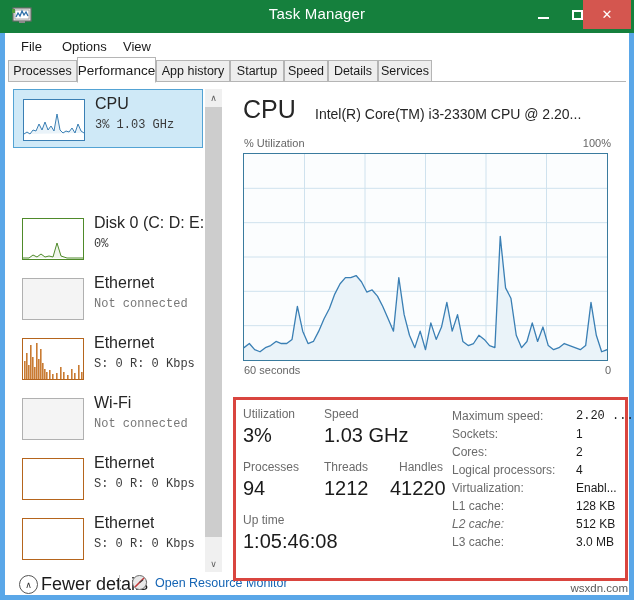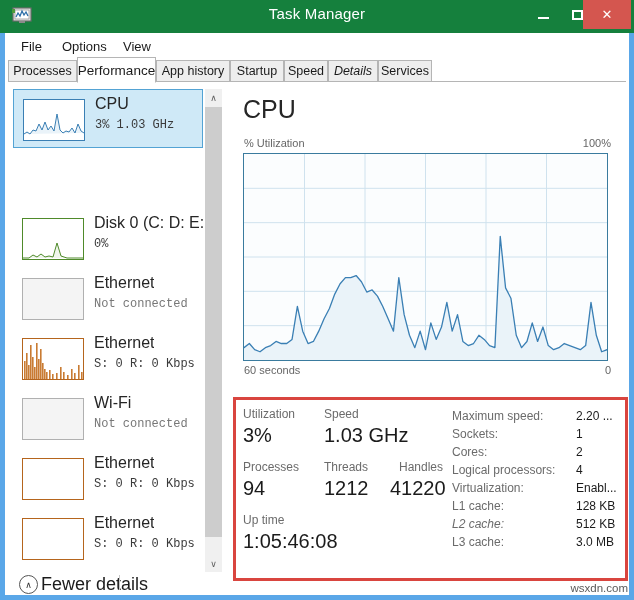--- a/index.html
+++ b/index.html
@@ -135,21 +135,21 @@
       <div class="menu-item m-options">Options</div>
       <div class="menu-item m-view">View</div>
     </div>
 
     <div class="tabstrip">
       <div class="tab" style="left:3px;width:69px;">Processes</div>
       <div class="tab active" style="left:72px;width:79px;">Performance</div>
       <div class="tab" style="left:151px;width:74px;">App history</div>
       <div class="tab" style="left:225px;width:54px;">Startup</div>
       <div class="tab" style="left:279px;width:44px;">Speed</div>
-      <div class="tab" style="left:323px;width:50px;font-style:italic;">Details</div>
+      <div class="tab" style="left:323px;width:50px;">Details</div>
       <div class="tab" style="left:373px;width:54px;">Services</div>
     </div>
     <div class="tabline"></div>
 
     <div class="sidebar">
 
       <div class="side-item selected" style="top:0px;">
         <div class="thumb" style="border:1px solid #3a7fb4;">
           <svg width="60" height="40" viewBox="0 0 60 40" preserveAspectRatio="none">
             <polyline points="0,34 3,32 6,34 9,30 12,31 15,24 18,30 21,22 24,30 27,26 30,31 33,14 36,30 39,33 42,31 45,32 48,28 51,33 54,24 57,31 60,33" fill="#eaf3f9" stroke="#3a7fb4" stroke-width="1"></polyline>
@@ -229,20 +229,21 @@
     </div>
 
     <div class="scrollbar">
       <div class="sb-arrow sb-up">∧</div>
       <div class="sb-thumb"></div>
       <div class="sb-arrow sb-down">∨</div>
     </div>
 
     <div class="main">
       <div class="cpu-title">CPU</div>
+      <div class="cpu-model">Intel(R) Core(TM) i3-2330M CPU @ 2.20...</div>
       <div class="axis-lbl axis-left">% Utilization</div>
       <div class="axis-lbl axis-right">100%</div>
 
       <div class="graph">
         <svg id="cpu-chart" width="363" height="206" viewBox="0 0 363 206" preserveAspectRatio="none">
             <line x1="0" y1="34.333333333333336" x2="363" y2="34.333333333333336" stroke="#cfe2ee" stroke-width="1"></line>
             <line x1="0" y1="68.66666666666667" x2="363" y2="68.66666666666667" stroke="#cfe2ee" stroke-width="1"></line>
             <line x1="0" y1="103" x2="363" y2="103" stroke="#cfe2ee" stroke-width="1"></line>
             <line x1="0" y1="137.33333333333334" x2="363" y2="137.33333333333334" stroke="#cfe2ee" stroke-width="1"></line>
             <line x1="0" y1="171.66666666666666" x2="363" y2="171.66666666666666" stroke="#cfe2ee" stroke-width="1"></line>
@@ -272,21 +273,21 @@
       <div class="st-val" style="left:0px;top:70px;">94</div>
       <div class="st-lbl" style="left:81px;top:53px;">Threads</div>
       <div class="st-val" style="left:81px;top:70px;">1212</div>
       <div class="st-lbl" style="left:156px;top:53px;">Handles</div>
       <div class="st-val" style="left:147px;top:70px;">41220</div>
 
       <div class="st-lbl" style="left:0px;top:106px;">Up time</div>
       <div class="st-val" style="left:0px;top:123px;">1:05:46:08</div>
 
       <div class="spec-lbl" style="left:209px;top:2px;">Maximum speed:</div>
-      <div class="spec-val" style="left:333px;top:2px;">2.20 ...</div>
+      <div class="spec-val" style="left:333px;top:2px;font-family:Liberation Mono, monospace;">2.20 ...</div>
       <div class="spec-lbl" style="left:209px;top:20px;">Sockets:</div>
       <div class="spec-val" style="left:333px;top:20px;">1</div>
       <div class="spec-lbl" style="left:209px;top:38px;">Cores:</div>
       <div class="spec-val" style="left:333px;top:38px;">2</div>
       <div class="spec-lbl" style="left:209px;top:56px;">Logical processors:</div>
       <div class="spec-val" style="left:333px;top:56px;">4</div>
       <div class="spec-lbl" style="left:209px;top:74px;">Virtualization:</div>
       <div class="spec-val" style="left:333px;top:74px;">Enabl...</div>
       <div class="spec-lbl" style="left:209px;top:92px;">L1 cache:</div>
       <div class="spec-val" style="left:333px;top:92px;">128 KB</div>
@@ -295,17 +296,25 @@
       <div class="spec-lbl" style="left:209px;top:128px;">L3 cache:</div>
       <div class="spec-val" style="left:333px;top:128px;">3.0 MB</div>
     </div>
 
     <div class="footer">
       <div class="fewer">
         <div class="chev-circle">∧</div>
         <div class="fewer-lbl">Fewer details</div>
       </div>
       <div class="divider"></div>
+      <div class="resmon">
+        <svg width="17" height="17" viewBox="0 0 17 17">
+          <circle cx="8.5" cy="8.5" r="7" fill="#e9e9e9" stroke="#6b6b6b" stroke-width="1"></circle>
+          <line x1="4" y1="13" x2="13" y2="4" stroke="#c43a3a" stroke-width="1.6"></line>
+          <line x1="8.5" y1="8.5" x2="12" y2="6" stroke="#444" stroke-width="1.2"></line>
+        </svg>
+        <div class="resmon-lbl">Open Resource Monitor</div>
+      </div>
     </div>
   </div>
 
   <div class="watermark">wsxdn.com</div>
 </div>
 
 </body></html>

